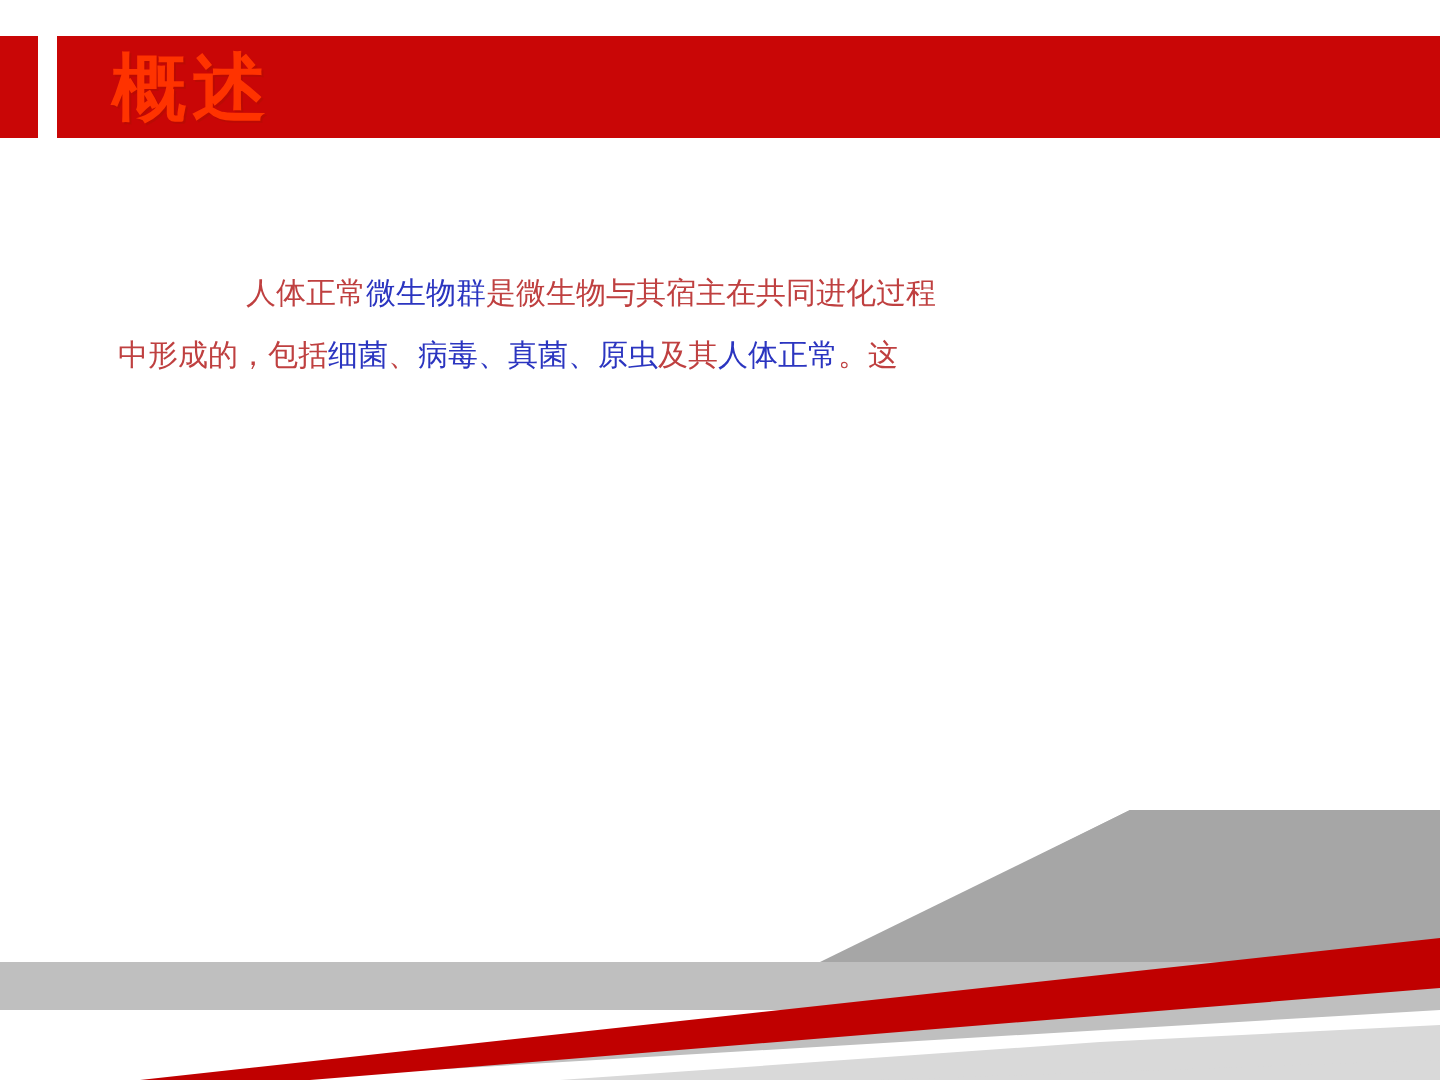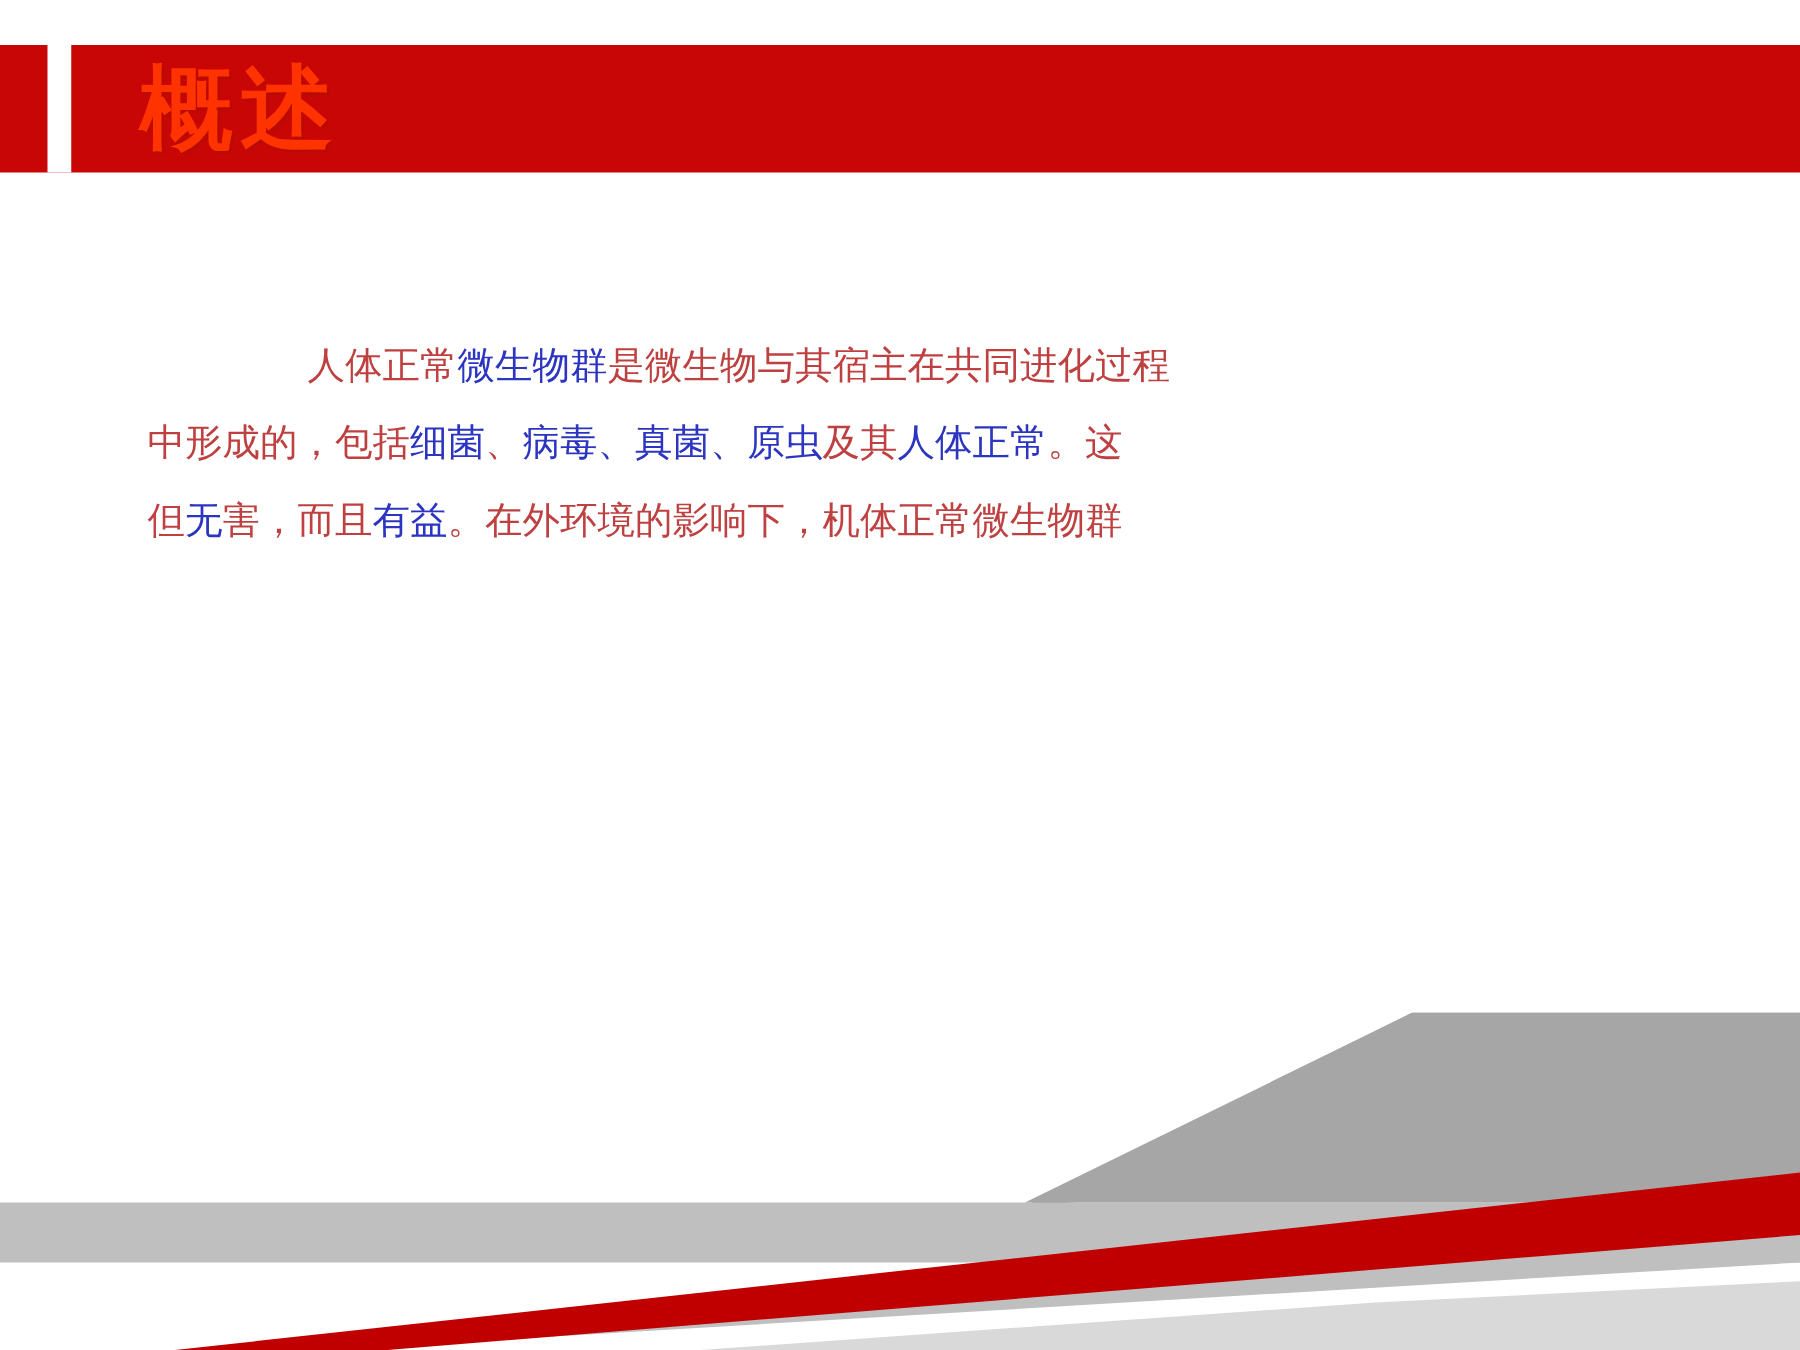--- a/index.html
+++ b/index.html
@@ -97,21 +97,20 @@
 
 <div class="slide">
 
   <div class="header-band"></div>
   <div class="header-notch"></div>
   <div class="header-title">概述</div>
 
   <div class="body-text" id="body-text">
       <span class="ln"><span class="indent"></span><span class="seg-red">人体正常</span><span class="seg-blue">微生物群</span><span class="seg-red">是微生物与其宿主在共同进化过程</span></span>
       <span class="ln"><span class="seg-red">中形成的，包括</span><span class="seg-blue">细菌</span><span class="seg-red">、</span><span class="seg-blue">病毒、真菌、原虫</span><span class="seg-red">及其</span><span class="seg-blue">人体正常</span><span class="seg-red">。这</span></span>
-      <span class="ln"><span class="seg-red">但</span><span class="seg-blue">无</span><span class="seg-red">害，而且</span><span class="seg-blue">有益</span><span class="seg-red">。在外环境的影响下，机体正常微生物群</span></span>
     </div>
 
   <div class="bottom-deco">
     <svg viewBox="0 0 1440 270" preserveAspectRatio="none">
 
       <polygon points="1440,0 1440,105 820,155 1130,0" fill="#A6A6A6"></polygon>
 
       <polygon points="820,155 1440,105 1440,125 560,270 500,270" fill="#A6A6A6" opacity="0"></polygon>
 
       <rect x="0" y="152" width="1440" height="48" fill="#BFBFBF"></rect>

